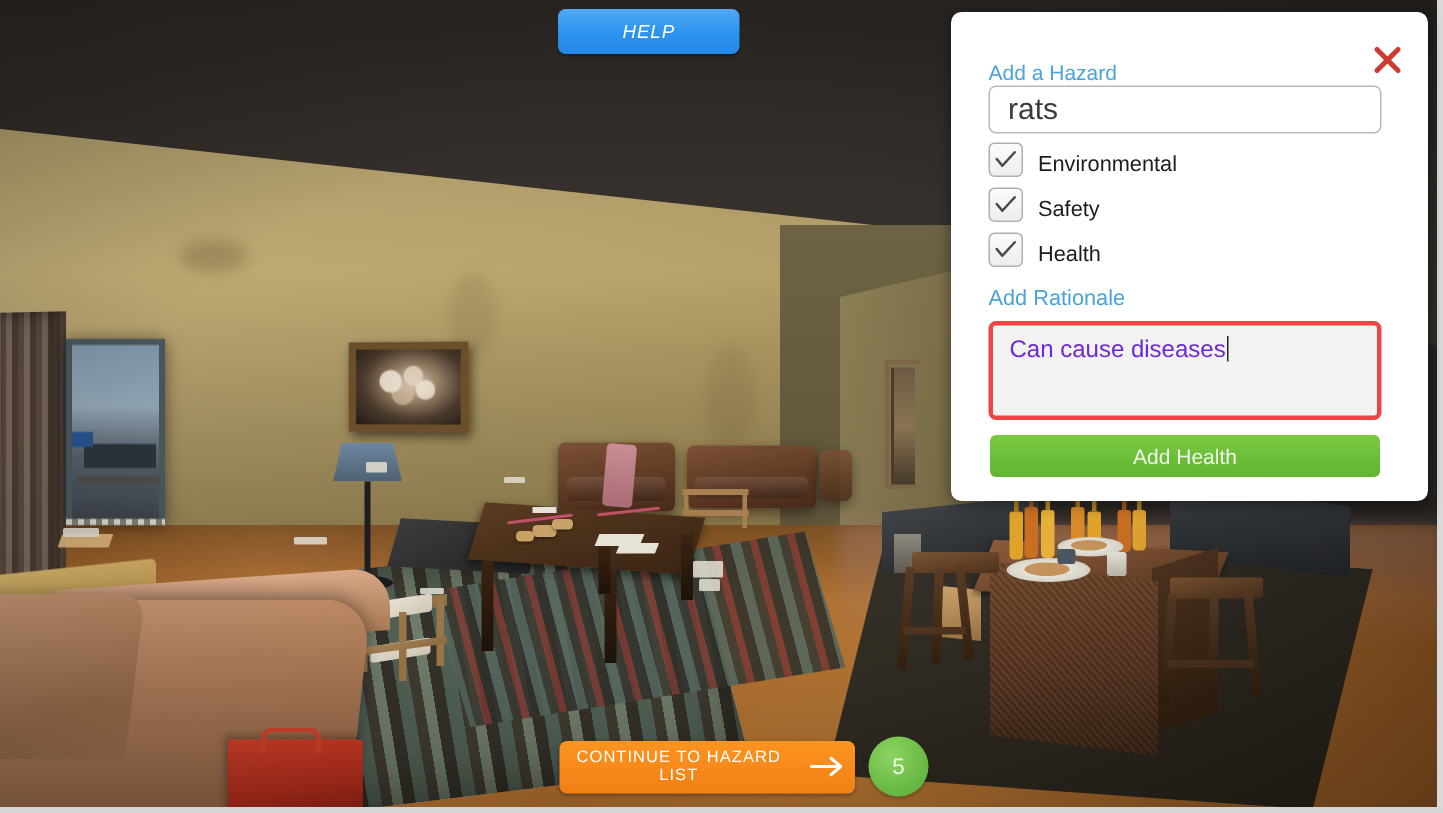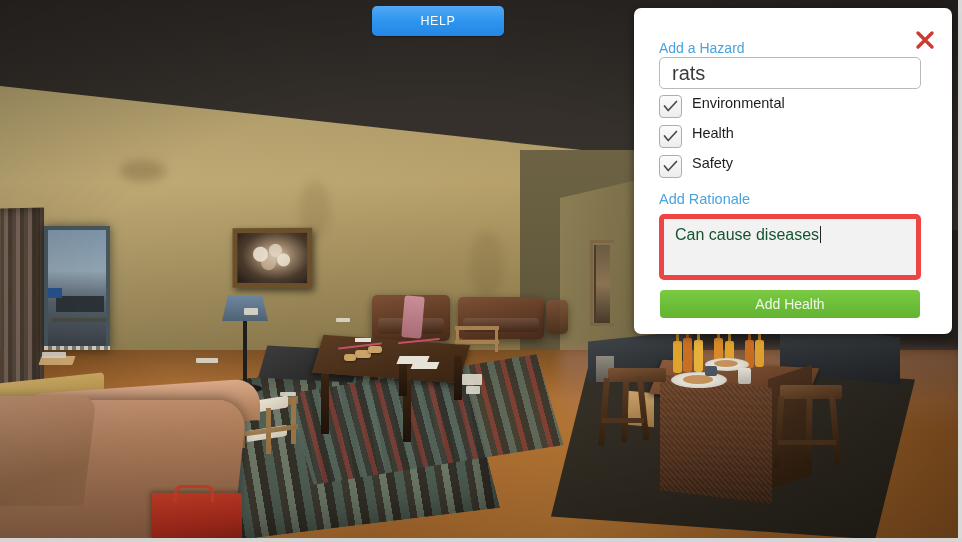--- a/index.html
+++ b/index.html
@@ -316,21 +316,21 @@
   .btn-blue {
     width: 106px; height: 30px;
     border: none; border-radius: 5px;
     background: linear-gradient(180deg, #52a8f5 0%, #2d95ef 50%, #2487e6 100%);
     color: #ffffff;
     font-family: "Liberation Sans", sans-serif;
     font-size: 12.5px; letter-spacing: 0.6px;
     cursor: pointer;
     box-shadow: 0 1px 2px rgba(0,0,0,0.35);
   }
-  .btn-blue.wide { width: 132px; }
+  .btn-blue.wide { width: 121px; font-style: italic; }
 
   .bottombar {
     position: absolute; left: 373px; top: 491px;
     display: flex; align-items: center; gap: 9px;
   }
   .btn-orange {
     display: flex; align-items: center; justify-content: center; gap: 14px;
     width: 197px; height: 35px;
     border: none; border-radius: 5px;
     background: linear-gradient(180deg, #fb9420 0%, #f7891a 55%, #f07f14 100%);
@@ -380,41 +380,41 @@
     background: #ffffff;
     font-family: "Liberation Sans", sans-serif;
     font-size: 20px; color: #3b3b3b;
     padding: 0 12px;
     outline: none;
   }
   .checks {
     position: absolute; left: 659px; top: 95px;
     display: flex; flex-direction: column; gap: 7px;
   }
-  .check-row { display: flex; align-items: flex-start; gap: 10px; cursor: pointer; }
+  .check-row { display: flex; align-items: flex-end; gap: 10px; cursor: pointer; }
   .checkbox {
     width: 23px; height: 23px;
     border: 1px solid #adadad; border-radius: 4px;
     background: linear-gradient(180deg, #fbfbfb 0%, #ededed 100%);
     display: flex; align-items: center; justify-content: center;
     flex: 0 0 auto;
   }
   .check-label { font-size: 14.5px; color: #1d1d1d; }
 
   .rationale-title {
     position: absolute; left: 659px; top: 191px;
     color: #4aa3dd; font-size: 14.5px;
   }
   .rationale-box {
     position: absolute; left: 659px; top: 214px;
     width: 262px; height: 66px;
-    border: 5px solid #ef4444; border-radius: 5px;
+    border: 3px solid #ef4444; border-radius: 5px;
     background: #f2f2f2;
     padding: 7px 11px;
-    font-size: 16px; color: #14532d;
+    font-size: 16px; color: #6d28d9;
     overflow: hidden;
     cursor: text;
   }
   .caret {
     display: inline-block; width: 1px; height: 17px;
     background: #222; vertical-align: -3px; margin-left: 1px;
   }
   .btn-add {
     position: absolute; left: 660px; top: 290px;
     width: 260px; height: 28px;
@@ -558,20 +558,31 @@
     <div class="vignette"></div>
   </div>
 
   <div class="frame-right"></div>
   <div class="frame-bottom"></div>
 
   <div class="topbar">
     <button class="btn-blue wide">HELP</button>
   </div>
 
+  <div class="bottombar">
+    <button class="btn-orange">
+      <span>CONTINUE TO HAZARD LIST</span>
+      <span class="arrow-icon">
+        <svg width="24" height="14" viewBox="0 0 24 14" fill="none" aria-hidden="true">
+          <path d="M1 7 H20 M14 1.5 L20.5 7 L14 12.5" stroke="#ffffff" stroke-width="2" stroke-linecap="round" stroke-linejoin="round"></path>
+        </svg>
+      </span>
+    </button>
+    <div class="count-badge">5</div>
+  </div>
 
   <div class="modal">
     <div class="modal-title">Add a Hazard</div>
     <button class="modal-close">
       <svg width="20" height="20" viewBox="0 0 20 20" aria-hidden="true">
         <path d="M3 3 L17 17 M17 3 L3 17" stroke="#cc3b30" stroke-width="3.4" stroke-linecap="round"></path>
       </svg>
     </button>
   </div>
 
@@ -587,29 +598,29 @@
         </svg>
       </span>
       <span class="check-label">Environmental</span>
     </label>
     <label class="check-row">
       <span class="checkbox">
         <svg width="15" height="13" viewBox="0 0 15 13" aria-hidden="true">
           <path d="M1.5 6 L5.2 10.5 L13.5 1.5" stroke="#4a4a4a" stroke-width="1.7" fill="none" stroke-linecap="round" stroke-linejoin="round"></path>
         </svg>
       </span>
-      <span class="check-label">Health</span>
+      <span class="check-label">Safety</span>
     </label>
     <label class="check-row">
       <span class="checkbox">
         <svg width="15" height="13" viewBox="0 0 15 13" aria-hidden="true">
           <path d="M1.5 6 L5.2 10.5 L13.5 1.5" stroke="#4a4a4a" stroke-width="1.7" fill="none" stroke-linecap="round" stroke-linejoin="round"></path>
         </svg>
       </span>
-      <span class="check-label">Safety</span>
+      <span class="check-label">Health</span>
     </label>
   </div>
 
   <div class="rationale-title">Add Rationale</div>
 
   <div class="rationale-box">
     <span>Can cause diseases</span><span class="caret"></span>
   </div>
 
   <button class="btn-add">Add Health</button>

